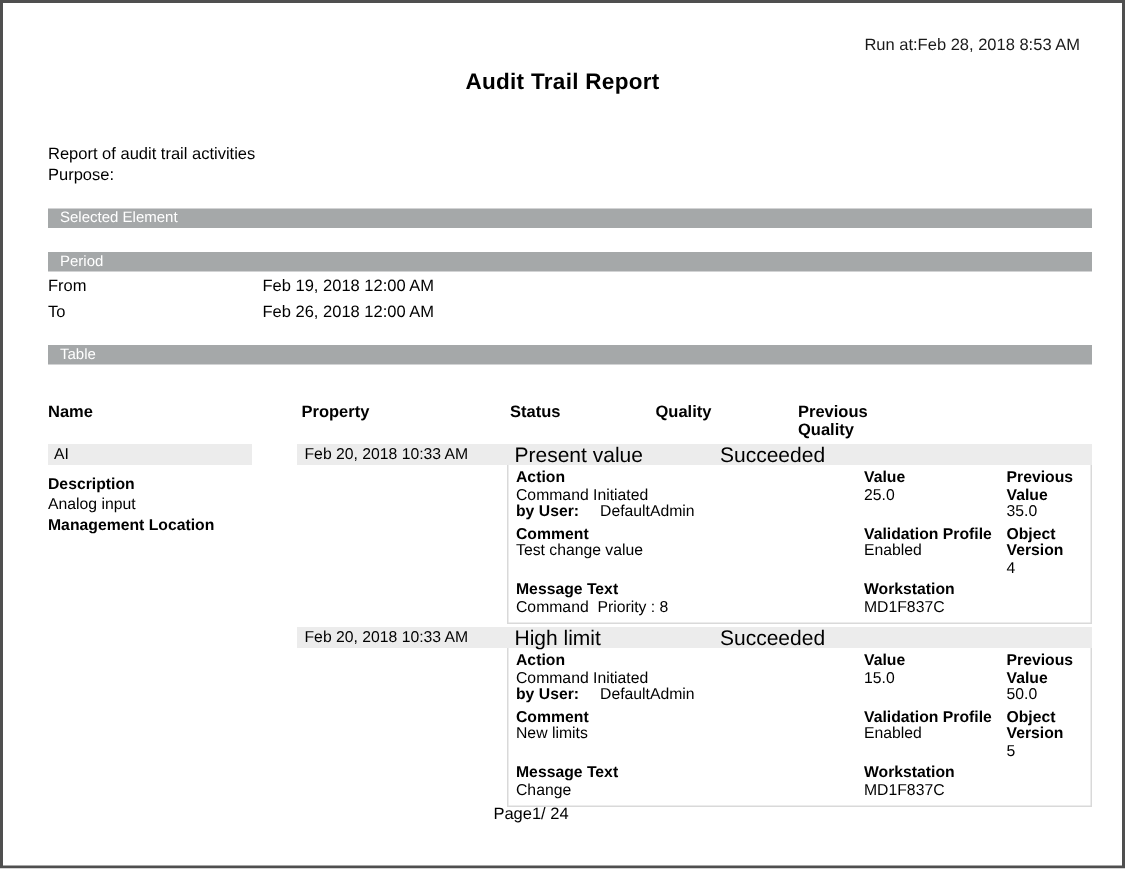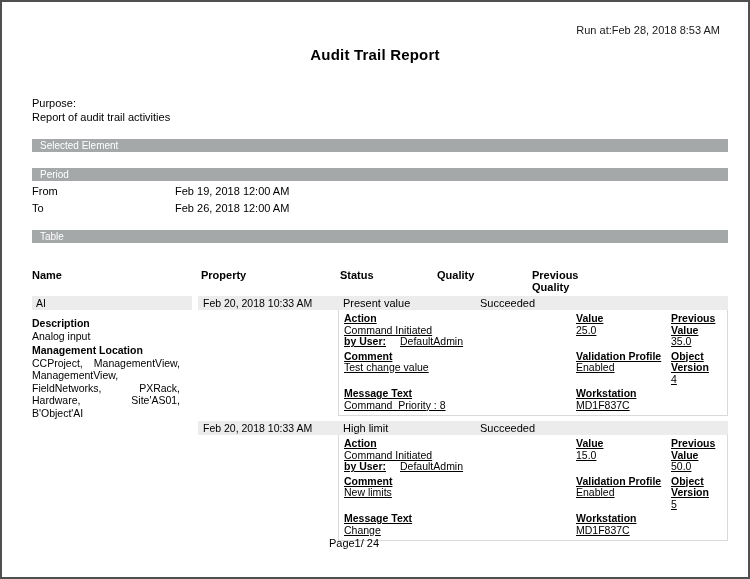--- a/index.html
+++ b/index.html
@@ -31,54 +31,54 @@
   .sb-table{margin-top:15px;}
 
   .trow{display:grid;grid-template-columns:152px 126px 1fr;margin:0 20px 2px 30px;gap:14px;}
   .thead{margin-top:26px;margin-bottom:3px;font-size:11px;font-weight:bold;}
   .thead .th-ts{font-weight:normal;color:var(--muted_header);padding-left:5px;}
   .detail-cols{display:grid;grid-template-columns:142px 95px 95px 1fr;}
   .thead .th-prop{padding-left:3px;}
   .thead .th-quality,.thead .th-prevq{padding-left:2px;}
 
   .band{height:14px;line-height:14px;background:var(--row_band);font-size:10.5px;overflow:hidden;}
-  .name-band{width:160px;padding-left:4px;box-sizing:border-box;}
+  .name-band{width:136px;padding-left:4px;box-sizing:border-box;}
   .ts-band{width:140px;padding-left:5px;box-sizing:border-box;}
-  .band-row{background:var(--row_band);height:14px;line-height:14px;font-size:11px;}
+  .band-row{background:var(--row_band);height:14px;line-height:14px;font-size:14px;}
   .band-row .bt{padding-left:5px;}
   .band-row .bt2{padding-left:0;}
 
   .name-details{margin-top:7px;width:148px;font-size:10.5px;line-height:12.5px;}
   .name-details .b{margin-top:2px;}
   .justify{text-align:justify;}
   .b{font-weight:bold;}
 
   .detail-box{
     border:1px solid var(--box_border);border-top:none;
     display:grid;grid-template-columns:237px 95px 1fr;
-    row-gap:3px;padding:3px 0 4px 0;box-sizing:border-box;text-decoration:underline;
+    row-gap:3px;padding:3px 0 4px 0;box-sizing:border-box;
   }
   .cell{font-size:10.5px;line-height:11.5px;}
   .cell.left{padding-left:5px;padding-right:10px;}
   .byuser-val{margin-left:14px;}
   .pre{white-space:pre-wrap;}
 
   .footer{position:absolute;left:16px;right:58px;bottom:28px;text-align:center;font-size:11px;}
 </style>
 </head>
 <body>
 
 <div class="page">
 
   <div class="run-at">Run at:Feb 28, 2018 8:53 AM</div>
   <div class="title">Audit Trail Report</div>
 
   <div class="purpose">
+    <div>Report of audit trail activities</div>
     <div>Purpose:</div>
-    <div>Report of audit trail activities</div>
   </div>
 
   <div class="section-bar sb-selected">Selected Element</div>
 
   <div class="section-bar sb-period">Period</div>
   <div class="kv-row">
     <span class="kv-label">From</span><span>Feb 19, 2018 12:00 AM</span>
   </div>
   <div class="kv-row">
     <span class="kv-label">To</span><span>Feb 26, 2018 12:00 AM</span>
@@ -96,21 +96,20 @@
     </div>
   </div>
 
   <div class="trow">
     <div>
       <div class="band name-band">AI</div>
       <div class="name-details">
         <div class="b">Description</div>
         <div>Analog input</div>
         <div class="b">Management Location</div>
-        <div class="justify">CCProject, ManagementView, ManagementView, FieldNetworks, PXRack, Hardware, Site'AS01, B'Object'AI</div>
       </div>
     </div>
     <div>
       <div class="band ts-band">Feb 20, 2018 10:33 AM</div>
     </div>
     <div>
       <div class="detail-cols band-row">
         <div class="bt">Present value</div>
         <div class="bt2">Succeeded</div>
         <div></div>

